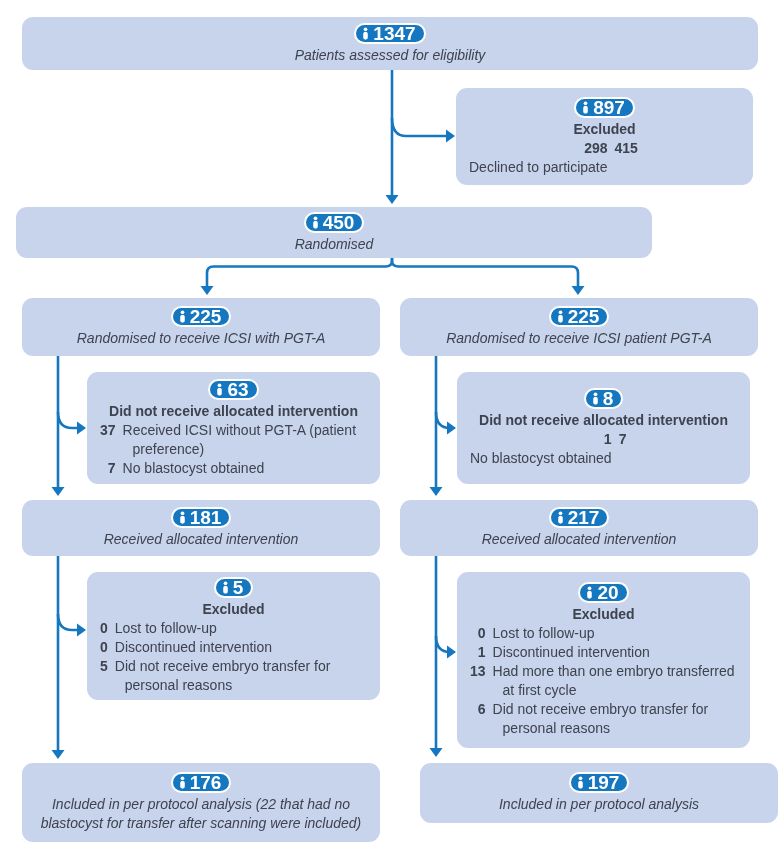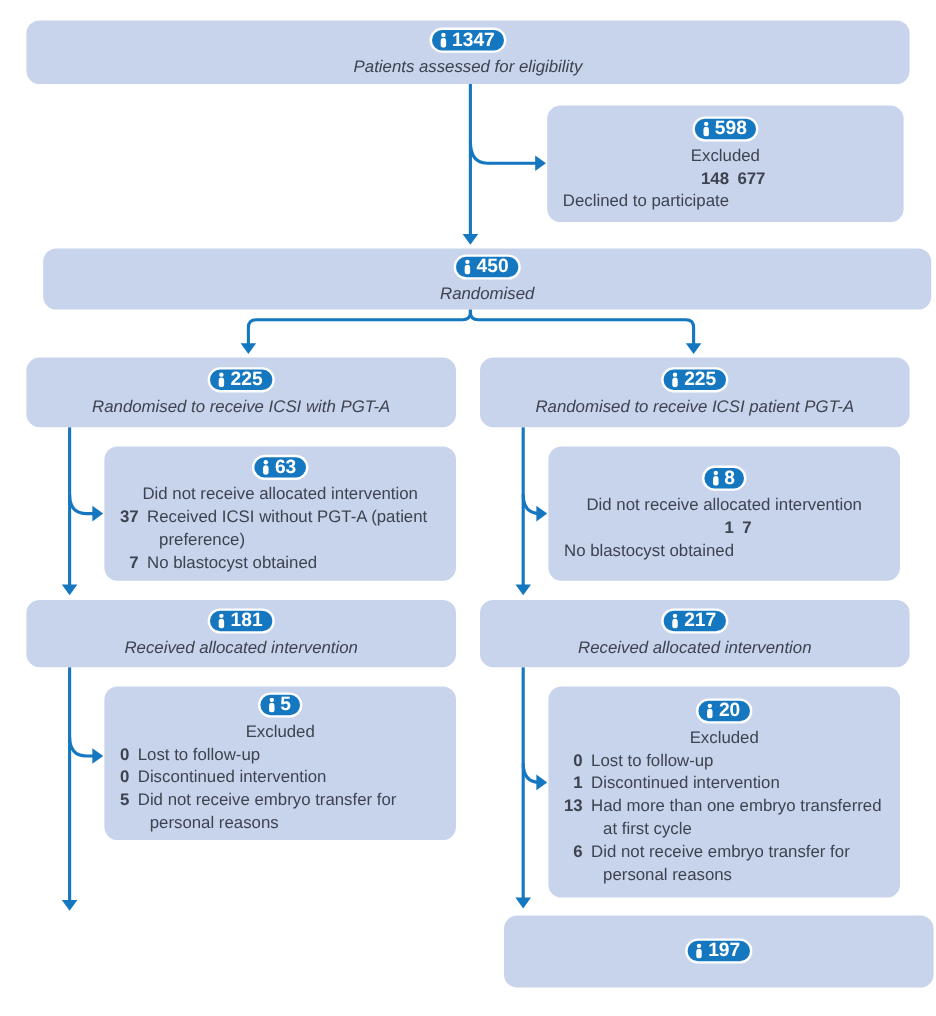--- a/index.html
+++ b/index.html
@@ -22,27 +22,27 @@
 
   .box{
     position:absolute;z-index:1;
     background:var(--box-fill);
     border-radius:11px;
     display:flex;flex-direction:column;
     align-items:center;justify-content:center;
     font-size:14px;line-height:19px;
   }
   .box .label{text-align:center;white-space:pre-line;padding:0 6px;font-style:italic;}
-  .box .title{font-weight:normal;text-align:center;}
+  .box .title{font-weight:bold;text-align:center;}
   .badge{
     display:inline-flex;align-items:center;gap:4px;
     background:var(--blue);
     border:2px solid #ffffff;
     border-radius:12px;
-    color:#ffffff;font-weight:bold;font-size:16px;
+    color:#ffffff;font-weight:bold;font-size:19px;
     padding:1px 8px 1px 6px;
     height:21px;line-height:17px;
     margin-bottom:2px;
   }
   .badge svg{display:block;width:7px;height:13px;fill:#ffffff;}
   .items{
     display:grid;
     grid-template-columns:max-content 1fr;
     column-gap:7px;row-gap:0;
     align-self:flex-start;
@@ -101,31 +101,31 @@
     </span>
     <div class="label">Patients assessed for eligibility</div>
   </div>
 
   <div class="box" style="left:456px;top:88px;width:297px;height:97px">
     <span class="badge">
       <svg viewBox="0 0 8 14">
           <circle cx="4" cy="2.1" r="2.1"></circle>
           <path d="M4 4.9 C5.8 4.9 6.6 6 6.6 7.7 L6.6 11.7 C6.6 13.1 5.7 14 4 14 C2.3 14 1.4 13.1 1.4 11.7 L1.4 7.7 C1.4 6 2.2 4.9 4 4.9 Z"></path>
         </svg>
-      <span>598</span>
+      <span>897</span>
     </span>
     <div class="title">Excluded</div>
     <div class="items">
-      <span class="num">148</span>
-      <span class="num">677</span>
+      <span class="num">298</span>
+      <span class="num">415</span>
         <span class="desc">Declined to participate</span>
     </div>
   </div>
 
-  <div class="box" style="left:36px;top:207px;width:740px;height:51px">
+  <div class="box" style="left:16px;top:207px;width:636px;height:51px">
     <span class="badge">
       <svg viewBox="0 0 8 14">
           <circle cx="4" cy="2.1" r="2.1"></circle>
           <path d="M4 4.9 C5.8 4.9 6.6 6 6.6 7.7 L6.6 11.7 C6.6 13.1 5.7 14 4 14 C2.3 14 1.4 13.1 1.4 11.7 L1.4 7.7 C1.4 6 2.2 4.9 4 4.9 Z"></path>
         </svg>
       <span>450</span>
     </span>
     <div class="label">Randomised</div>
   </div>
 
@@ -239,24 +239,35 @@
         <span class="desc">Lost to follow-up</span>
       <span class="num">1</span>
         <span class="desc">Discontinued intervention</span>
       <span class="num">13</span>
         <span class="desc">Had more than one embryo transferred at first cycle</span>
       <span class="num">6</span>
         <span class="desc">Did not receive embryo transfer for personal reasons</span>
     </div>
   </div>
 
+  <div class="box" style="left:22px;top:763px;width:358px;height:79px">
+    <span class="badge">
+      <svg viewBox="0 0 8 14">
+          <circle cx="4" cy="2.1" r="2.1"></circle>
+          <path d="M4 4.9 C5.8 4.9 6.6 6 6.6 7.7 L6.6 11.7 C6.6 13.1 5.7 14 4 14 C2.3 14 1.4 13.1 1.4 11.7 L1.4 7.7 C1.4 6 2.2 4.9 4 4.9 Z"></path>
+        </svg>
+      <span>176</span>
+    </span>
+    <div class="label">Included in per protocol analysis (22 that had no blastocyst for transfer after scanning were included)</div>
+  </div>
 
   <div class="box" style="left:420px;top:763px;width:358px;height:60px">
     <span class="badge">
       <svg viewBox="0 0 8 14">
           <circle cx="4" cy="2.1" r="2.1"></circle>
           <path d="M4 4.9 C5.8 4.9 6.6 6 6.6 7.7 L6.6 11.7 C6.6 13.1 5.7 14 4 14 C2.3 14 1.4 13.1 1.4 11.7 L1.4 7.7 C1.4 6 2.2 4.9 4 4.9 Z"></path>
         </svg>
       <span>197</span>
     </span>
+    <div class="label">Included in per protocol analysis</div>
   </div>
 
 </div>
 
 </body></html>

